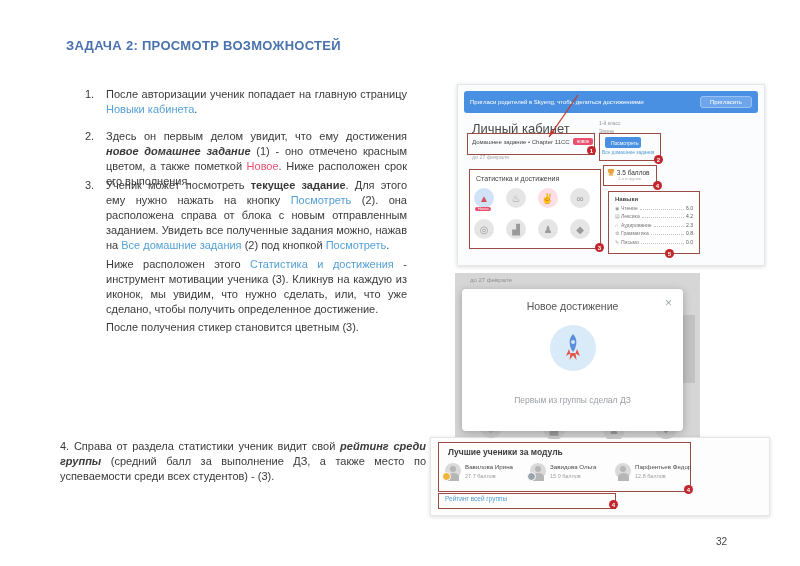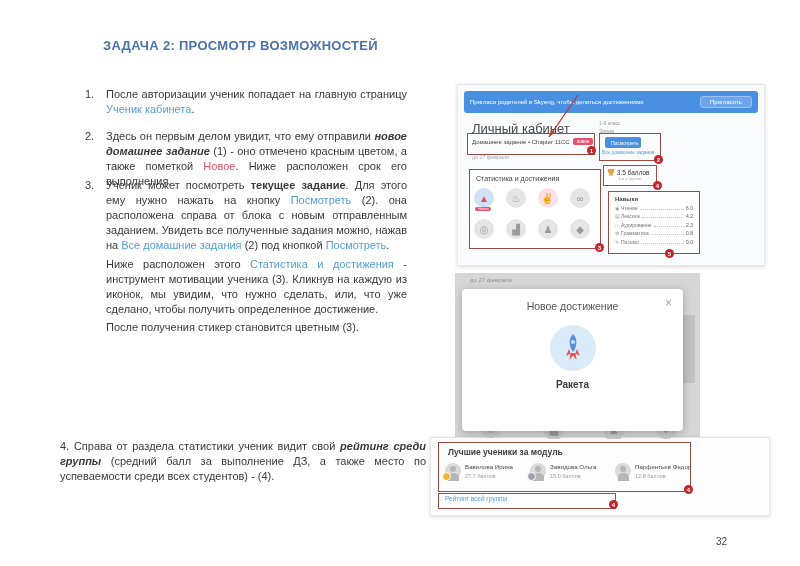--- a/index.html
+++ b/index.html
@@ -1,21 +1,21 @@
 <!DOCTYPE html>
 <html><head>
 <meta charset="utf-8">
 <style>
   html,body{margin:0;padding:0;background:#fff;}
   .page{position:relative;width:800px;height:566px;background:#ffffff;overflow:hidden;
         font-family:"Liberation Sans",sans-serif;color:#333;}
 
   
   .doc-title{position:absolute;left:66px;top:38px;font-size:13px;font-weight:bold;
-             color:#4a72ae;letter-spacing:.3px;margin-left:37px;}
+             color:#4a72ae;letter-spacing:.3px;}
   .li{position:absolute;left:85px;width:322px;display:flex;font-size:11px;line-height:1.36;color:#3a3a3a;}
   .li .num{width:21px;flex-shrink:0;}
   .li .tx{flex:1;text-align:justify;}
   .para{position:absolute;left:106px;width:301px;font-size:11px;line-height:1.36;
         color:#3a3a3a;text-align:justify;}
   .bpara{position:absolute;left:60px;width:366px;font-size:11px;line-height:1.36;
          color:#3a3a3a;text-align:justify;}
   .blue{color:#55a0d5;}
   .bi{font-weight:bold;font-style:italic;}
   .b{font-weight:bold;}
@@ -98,38 +98,38 @@
 </style>
 </head>
 <body>
 
 <div class="page">
 
   <div class="doc-title">ЗАДАЧА 2: ПРОСМОТР ВОЗМОЖНОСТЕЙ</div>
 
   <div class="li" style="top:87px">
     <span class="num">1.</span>
-    <span class="tx"><span>После авторизации ученик попадает на главную страницу </span><span class="blue">Ученик кабинета</span><span>.</span></span>
+    <span class="tx"><span>После авторизации ученик попадает на главную страницу </span><span class="blue">Новыки кабинета</span><span>.</span></span>
   </div>
 
   <div class="li" style="top:129px">
     <span class="num">2.</span>
-    <span class="tx"><span>Здесь он первым делом увидит, что ему отправили </span><span class="bi">новое домашнее задание</span><span> (1) - оно отмечено красным цветом, а также пометкой </span><span class="red">Новое</span><span>. Ниже расположен срок его выполнения.</span></span>
+    <span class="tx"><span>Здесь он первым делом увидит, что ему достижения </span><span class="bi">новое домашнее задание</span><span> (1) - оно отмечено красным цветом, а также пометкой </span><span class="red">Новое</span><span>. Ниже расположен срок его выполнения.</span></span>
   </div>
 
   <div class="li" style="top:178px">
     <span class="num">3.</span>
     <span class="tx"><span>Ученик может посмотреть </span><span class="b">текущее задание</span><span>. Для этого ему нужно нажать на кнопку </span><span class="blue">Посмотреть</span><span> (2). она расположена справа от блока с новым отправленным заданием. Увидеть все полученные задания можно, нажав на </span><span class="blue">Все домашние задания</span><span> (2)  под кнопкой </span><span class="blue">Посмотреть</span><span>.</span></span>
   </div>
 
   <div class="para" style="top:257px"><span>Ниже расположен этого </span><span class="blue">Статистика и достижения</span><span> - инструмент мотивации ученика (3). Кликнув на каждую из иконок, мы увидим,  что нужно сделать, или, что уже сделано, чтобы получить определенное достижение.</span></div>
 
   <div class="para" style="top:320px">После получения стикер становится цветным (3).</div>
 
-  <div class="bpara" style="top:439px"><span>4. Справа от раздела статистики ученик видит свой </span><span class="bi">рейтинг среди группы</span><span> (средний балл за выполнение ДЗ, а также место по успеваемости среди всех студентов) - (4).</span></div>
+  <div class="bpara" style="top:439px"><span>4. Справа от раздела статистики ученик видит свой </span><span class="bi">рейтинг среди группы</span><span> (средний балл за выполнение ДЗ, а также место по успеваемости среди всех студентов) - (3).</span></div>
 
 
   <div class="pagenum">32</div>
 
   <div class="card" style="left:457px;top:84px;width:306px;height:180px;">
 
     <div class="banner">
       <span>Пригласи родителей в Skyeng, чтобы делиться достижениями</span>
       <span class="banner-btn">Пригласить</span>
     </div>
@@ -247,21 +247,21 @@
       <div class="modal-close">×</div>
       <div class="modal-circle">
         <svg width="26" height="30" viewBox="0 0 26 30">
           <path d="M13 1 C17 5 18 12 13 19 C8 12 9 5 13 1 Z" fill="#5b8fd9"></path>
           <circle cx="13" cy="9" r="2" fill="#cfe4f8"></circle>
           <path d="M9 16 L6 23 L10.5 20.5 Z" fill="#e2574c"></path>
           <path d="M17 16 L20 23 L15.5 20.5 Z" fill="#e2574c"></path>
           <path d="M10.5 20 L9.5 27 L13 22.5 L16.5 27 L15.5 20 Z" fill="#e2574c"></path>
         </svg>
       </div>
-      <div class="modal-name">Ракета</div>
+      <div class="modal-desc">Первым из группы сделал ДЗ</div>
     </div>
   </div>
 
   <div class="card" style="left:430px;top:437px;width:338px;height:77px;background:#fdfdfe;">
     <div class="ann" style="left:7px;top:4px;width:251px;height:48px;"></div>
     <div class="lb-title">Лучшие ученики за модуль</div>
 
     <div class="student" style="left:14px;">
       <span class="avatar">
           <span class="medal gold"></span>

